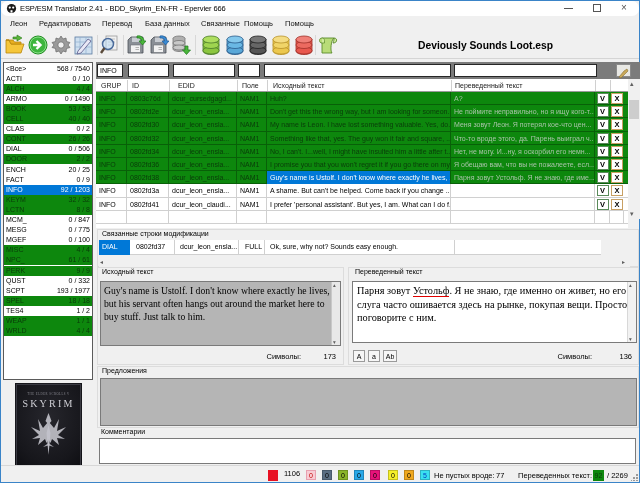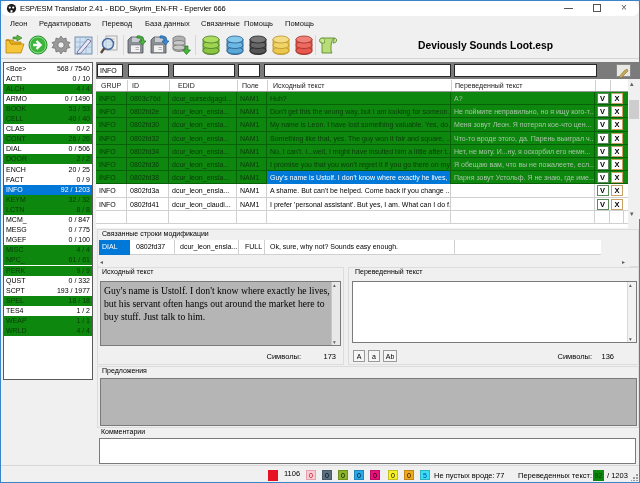--- a/index.html
+++ b/index.html
@@ -284,20 +284,40 @@
       </div>
     <div class="lrow g" style="top:253px">
         <span class="nm">WEAP</span>
         <span class="ct">1 / 1</span>
       </div>
     <div class="lrow g" style="top:263.1px">
         <span class="nm">WRLD</span>
         <span class="ct">4 / 4</span>
       </div>
   </div>
+  <div id="skyrim">
+    <svg width="67" height="86" viewBox="0 0 67 86">
+      <defs>
+          <radialGradient id="covg" cx="50%" cy="40%" r="75%">
+            <stop offset="0%" stop-color="#26262c"></stop>
+            <stop offset="70%" stop-color="#17171c"></stop>
+            <stop offset="100%" stop-color="#0e0e12"></stop>
+          </radialGradient>
+        </defs>
+      <rect width="67" height="86" fill="url(#covg)"></rect>
+      <rect x="1.5" y="1.5" width="64" height="83" fill="none" stroke="#3a3a42" stroke-width="1"></rect>
+      <text x="33.5" y="12" font-size="3" fill="#8a8a92" text-anchor="middle" letter-spacing="0.5" font-family="Liberation Serif,serif">THE ELDER SCROLLS V</text>
+      <text x="33.5" y="24" font-size="10" fill="#cfcfd5" text-anchor="middle" letter-spacing="2.2" font-family="Liberation Serif,serif">SKYRIM</text>
+      <g fill="#c2c2ca">
+        <path d="M33.5 30 L36.5 38 L34.8 40 L39 45 L44 36 L42 48 L51 44 L43 52 L50 56 L42 55 L44 62 L37 56 L35.5 60 L33.5 56 L31.5 60 L30 56 L23 62 L25 55 L17 56 L24 52 L16 44 L25 48 L23 36 L28 45 L32.2 40 L30.5 38 Z" opacity="0.9"></path>
+        <path d="M33.5 42 L35.5 50 L33.5 72 L31.5 50 Z" opacity="0.95"></path>
+        <path d="M28 64 L33.5 60 L39 64 L33.5 62.5 Z" opacity="0.8"></path>
+      </g>
+    </svg>
+  </div>
   <div id="tablewrap">
     <div id="filterrow">
       <div class="fbox" style="left:1px;width:26px;">INFO</div>
       <div class="fbox" style="left:31.5px;width:41.5px;"></div>
       <div class="fbox" style="left:77px;width:61.5px;"></div>
       <div class="fbox" style="left:142px;width:22px;"></div>
       <div class="fbox" style="left:168px;width:186.5px;"></div>
       <div class="fbox" style="left:358px;width:142.5px;"></div>
       <div class="abs" style="left:520px;top:2px;width:15px;height:13px;background:#e8e8e4;border:1px solid #8a8a8a;">
         <svg width="13" height="11" viewBox="0 0 13 11">
@@ -451,30 +471,31 @@
         <div class="sbarrow" style="left:1px;top:0;font-size:5.5px;">▴</div>
         <div class="sbarrow" style="left:1px;bottom:0;font-size:5.5px;">▾</div>
       </div>
     </div>
     <div class="abs" style="right:42px;top:84px;font-size:7.5px;color:#000;">Символы:</div>
     <div class="abs" style="right:7px;top:84px;font-size:7.5px;color:#000;">173</div>
   </div>
   <div id="gbtrans" class="gb" style="left:347px;top:266px;width:291px;height:98px;">
     <div class="gblabel" style="left:4px;top:0px;">Переведенный текст</div>
     <div class="abs" style="left:3px;top:13px;width:285px;height:62px;background:#fff;border:1px solid #7a7a7a;">
+      <div class="abs" style="left:4px;top:2px;width:274px;font-family:'Liberation Serif',serif;font-size:10.3px;line-height:13.6px;color:#000;white-space:nowrap;">Парня зовут <span style="border-bottom:1px solid #e00000;">Устольф</span>. Я не знаю, где именно он живет, но его<br>слуга часто ошивается здесь на рынке, покупая вещи. Просто<br>поговорите с ним.</div>
       <div class="abs" style="right:0;top:0;width:9px;height:60px;background:#f2f2f2;border-left:1px solid #d8d8d8;">
         <div class="sbarrow" style="left:1px;top:0;font-size:5.5px;">▴</div>
         <div class="sbarrow" style="left:1px;bottom:0;font-size:5.5px;">▾</div>
       </div>
     </div>
     <div class="abs" style="left:4px;top:82px;width:12px;height:12px;background:#f6f6f6;border:1px solid #9a9a9a;font-size:7px;text-align:center;line-height:11px;">A</div>
     <div class="abs" style="left:19px;top:82px;width:12px;height:12px;background:#f6f6f6;border:1px solid #9a9a9a;font-size:7px;text-align:center;line-height:11px;">a</div>
     <div class="abs" style="left:34px;top:82px;width:14px;height:12px;background:#f6f6f6;border:1px solid #9a9a9a;font-size:7px;text-align:center;line-height:11px;">Ab</div>
     <div class="abs" style="right:46px;top:84px;font-size:7.5px;color:#000;">Символы:</div>
-    <div class="abs" style="right:24px;top:84px;font-size:7.5px;color:#000;">136</div>
+    <div class="abs" style="right:6px;top:84px;font-size:7.5px;color:#000;">136</div>
   </div>
   <div id="gbsugg" class="gb" style="left:96px;top:365px;width:542px;height:62px;">
     <div class="gblabel" style="left:2px;top:0px;">Предложения</div>
     <div class="abs" style="left:2px;top:11px;width:537px;height:48px;background:#b5b5b5;border:1px solid #7a7a7a;"></div>
   </div>
   <div id="gbcomm" class="abs" style="left:96px;top:427px;width:542px;height:37px;">
     <div class="gblabel" style="left:2px;top:0px;">Комментарии</div>
     <div class="abs" style="left:2px;top:10px;width:537px;height:26px;background:#fff;border:1px solid #7a7a7a;"></div>
   </div>
   <div id="statusbar">
@@ -485,21 +506,21 @@
     <div class="stbox" style="left:337px;background:#8ab42a;border:1px solid #6e9220;color:#000;">0</div>
     <div class="stbox" style="left:353px;background:#29a8e8;border:1px solid #1e86ba;color:#000;">0</div>
     <div class="stbox" style="left:369px;background:#e8127a;border:1px solid #ba0e62;color:#000;">0</div>
     <div class="stbox" style="left:387px;background:#f5f02a;border:1px solid #c4c020;color:#000;">0</div>
     <div class="stbox" style="left:403px;background:#f0a81e;border:1px solid #c08618;color:#000;">0</div>
     <div class="stbox" style="left:419px;background:#3ae0f0;border:1px solid #2eb3c0;color:#0040c0;">5</div>
     <div class="abs" style="left:433px;top:5px;">Не пустых вроде:</div>
     <div class="abs" style="left:495px;top:5px;">77</div>
     <div class="abs" style="left:517px;top:5px;">Переведенных текст:</div>
     <div class="abs" style="left:592px;top:4px;width:11px;height:11px;background:#0d870d;color:#0a3c0a;font-size:7px;text-align:center;line-height:11px;">92</div>
-    <div class="abs" style="left:606px;top:5px;">/ 1203</div>
+    <div class="abs" style="left:606px;top:5px;">/ 2269</div>
     <div class="abs" style="left:630px;top:8px;width:7px;height:7px;background:
       radial-gradient(circle at 6px 1px,#9a9a9a 0.8px,transparent 1px),
       radial-gradient(circle at 6px 4px,#9a9a9a 0.8px,transparent 1px),
       radial-gradient(circle at 3px 4px,#9a9a9a 0.8px,transparent 1px),
       radial-gradient(circle at 6px 7px,#9a9a9a 0.8px,transparent 1px),
       radial-gradient(circle at 3px 7px,#9a9a9a 0.8px,transparent 1px),
       radial-gradient(circle at 0px 7px,#9a9a9a 0.8px,transparent 1px);"></div>
   </div>
 </div>
 

